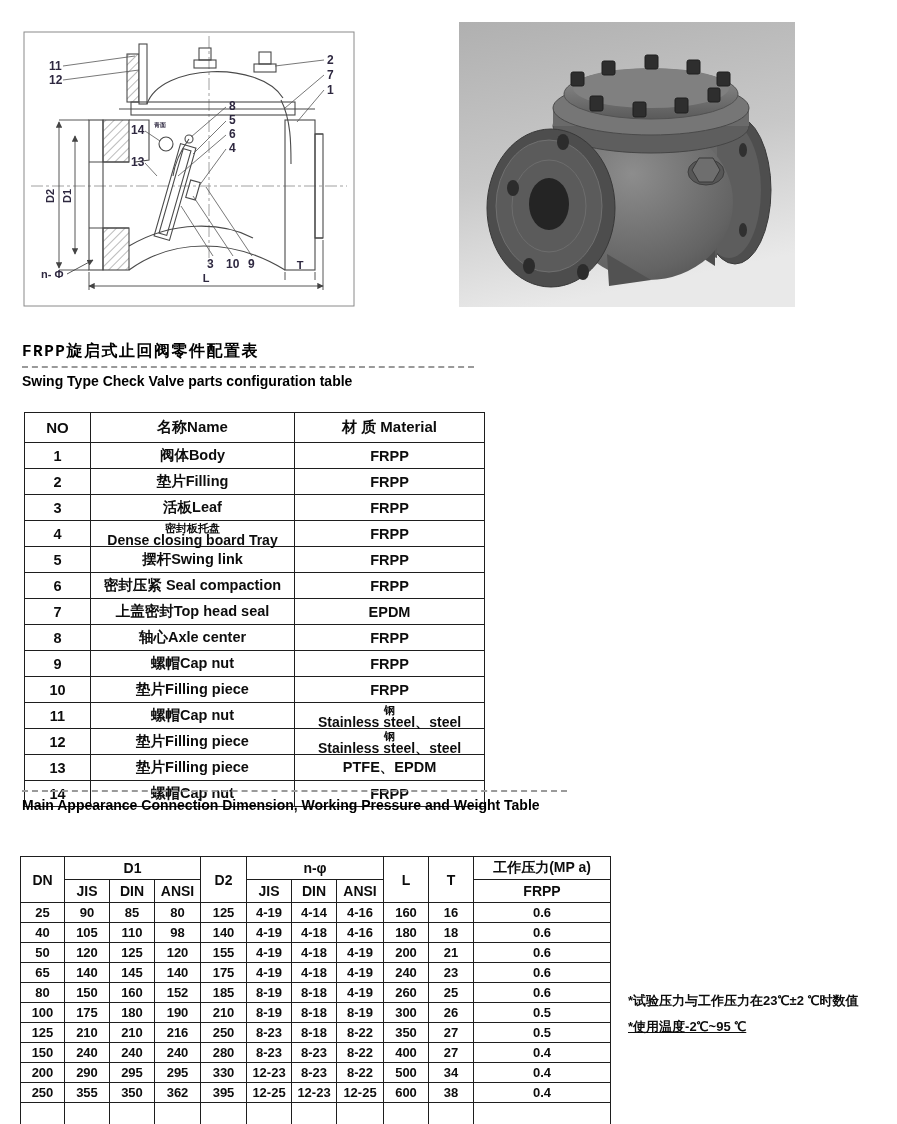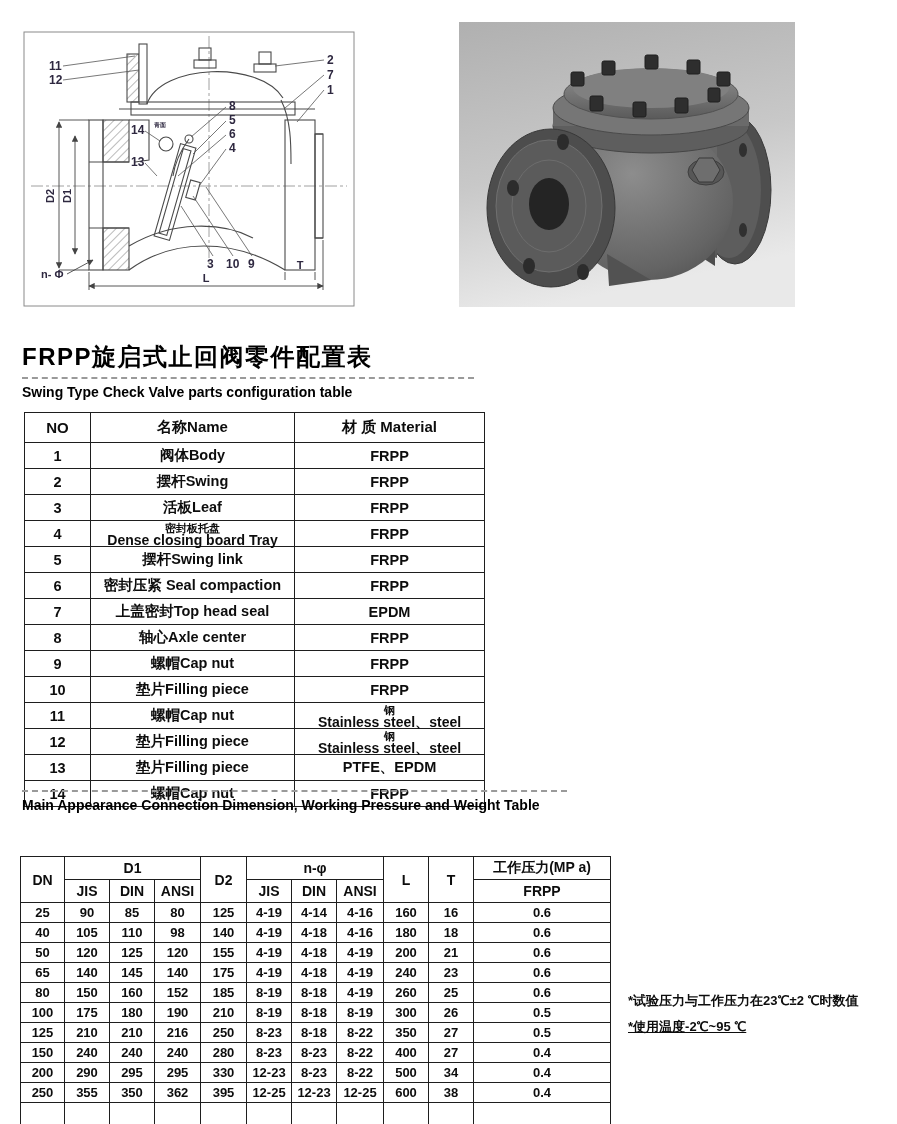--- a/index.html
+++ b/index.html
@@ -8,21 +8,21 @@
     font-family:"Liberation Sans", sans-serif; color:#111; overflow:hidden;
   }
   
   .drawing { position:absolute; left:23px; top:24px; width:332px; height:290px; }
   
   .photo { position:absolute; left:459px; top:22px; width:336px; height:285px; }
   
   .sec { position:absolute; left:22px; }
   .sec1 { top:341px; width:470px; }
   .sec2 { top:786px; width:640px; }
-  .sec .cn { font-size:24px; font-weight:bold; color:#000; letter-spacing:1.5px; white-space:nowrap; }
+  .sec .cn { font-size:16px; font-weight:bold; color:#000; letter-spacing:1.5px; white-space:nowrap;font-family:Liberation Mono, monospace; }
   .sec .dash { border-top:2px dashed #9a9a9a; height:0; margin:4px 0 5px; }
   .sec1 .dash { width:452px; }
   .sec2 .dash { width:545px; }
   .sec .en { font-size:14px; font-weight:bold; color:#000; white-space:nowrap; }
   
   table { border-collapse:collapse; table-layout:fixed; }
   .t1 { position:absolute; left:24px; top:412px; width:460px; }
   .t1 th, .t1 td { border:1.6px solid #1e1e1e; font-weight:bold; text-align:center; padding:1px; color:#0d0d0d; }
   .t1 thead th { height:27px; font-size:15px; }
   .t1 tbody td { height:23px; font-size:14.5px; }
@@ -249,21 +249,21 @@
       </tr>
     </thead>
     <tbody>
         <tr>
           <td>1</td>
           <td>阀体Body</td>
           <td>FRPP</td>
         </tr>
         <tr>
           <td>2</td>
-          <td>摆杆Swing</td>
+          <td>垫片Filling</td>
           <td>FRPP</td>
         </tr>
         <tr>
           <td>3</td>
           <td>活板Leaf</td>
           <td>FRPP</td>
         </tr>
         <tr>
           <td>4</td>
           <td>

